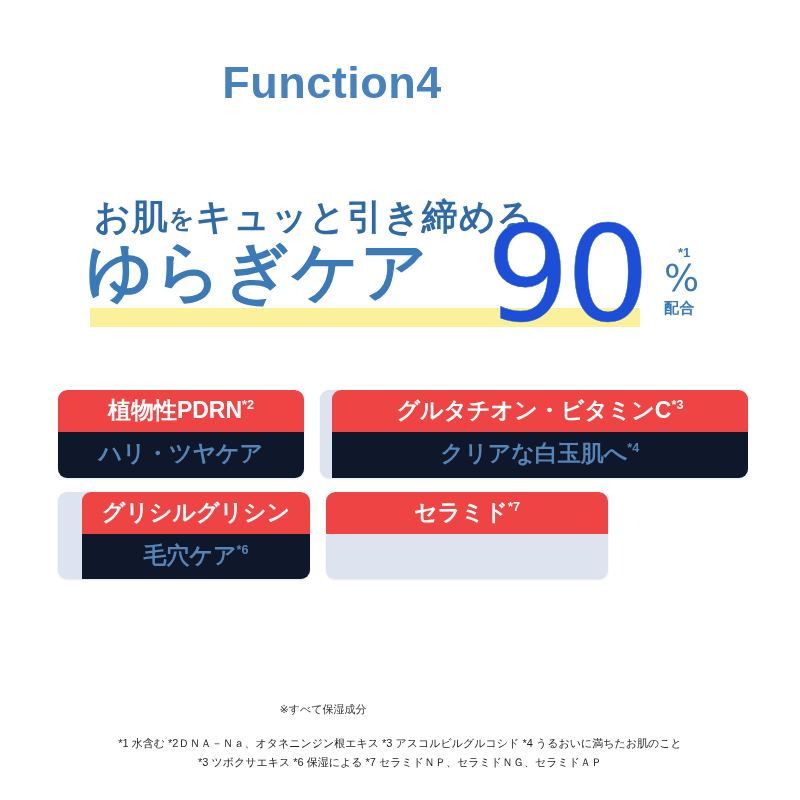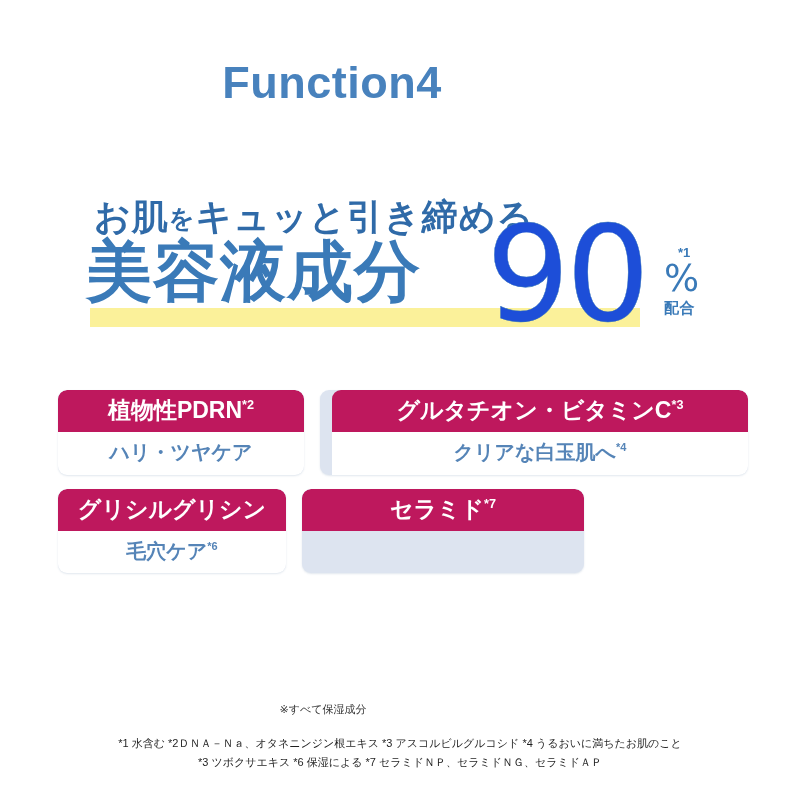--- a/index.html
+++ b/index.html
@@ -131,54 +131,54 @@
     gap: 16px;
     margin-bottom: 14px;
   }
   .card {
     border-radius: 9px;
     overflow: hidden;
     background: #dde4f0;
     box-shadow: 0 1px 2px rgba(90,120,160,0.18);
   }
   .card-head {
-    background: #be185d;
+    background: #ef4444;
     color: #ffffff;
     font-size: 23px;
     font-weight: bold;
     text-align: center;
     padding: 8px 14px 9px 14px;
     line-height: 1.1;
     white-space: nowrap;
     border-radius: 9px 9px 0 0;
   }
   .card-body {
-    background: #ffffff;
+    background: #0f172a;
     color: #5584b7;
-    font-size: 20px;
+    font-size: 23px;
     font-weight: bold;
     text-align: center;
     padding: 9px 14px 11px 14px;
     line-height: 1.1;
     white-space: nowrap;
   }
   .sup {
     font-size: 0.55em;
     vertical-align: 0.75em;
     font-weight: bold;
     letter-spacing: 0;
   }
   .card-head .sup { color: #ffffff; }
   .card-body .sup { color: #5584b7; }
 
   
   .c-pdrn       { width: 260px; }
   .c-glutathione{ width: 440px; padding-left: 12px; }
   .c-cica       { width: 160px; }
-  .c-glycyl     { width: 228px; }
+  .c-glycyl     { width: 228px; padding-left: 24px; }
   .c-ceramide   { width: 282px; }
 
   
   .note-all {
     position: absolute;
     top: 702px;
     left: 0;
     width: 646px;
     text-align: center;
     font-size: 11px;
@@ -200,21 +200,21 @@
 <body>
 
 <div class="page-title">Function4</div>
 
 <div class="headline">
 
   <div class="headline-sub"><span>お肌</span><span class="small-kana">を</span><span>キュッ</span><span>と引き締める</span></div>
 
   <div class="yellow-bar"></div>
 
-  <div class="headline-main">美容液成分</div>
+  <div class="headline-main">ゆらぎケア</div>
 
   <div class="big-number">90</div>
 
   <div class="unit-stack">
     <span class="sup1">*1</span>
     <span class="percent">%</span>
     <span class="haigo">配合</span>
   </div>
 </div>
 

